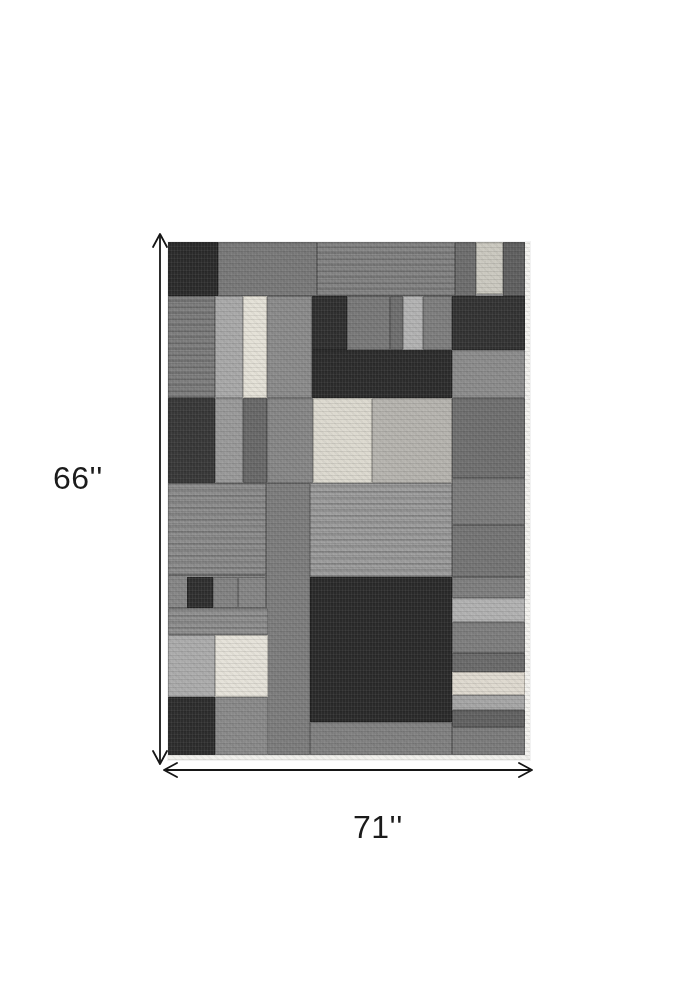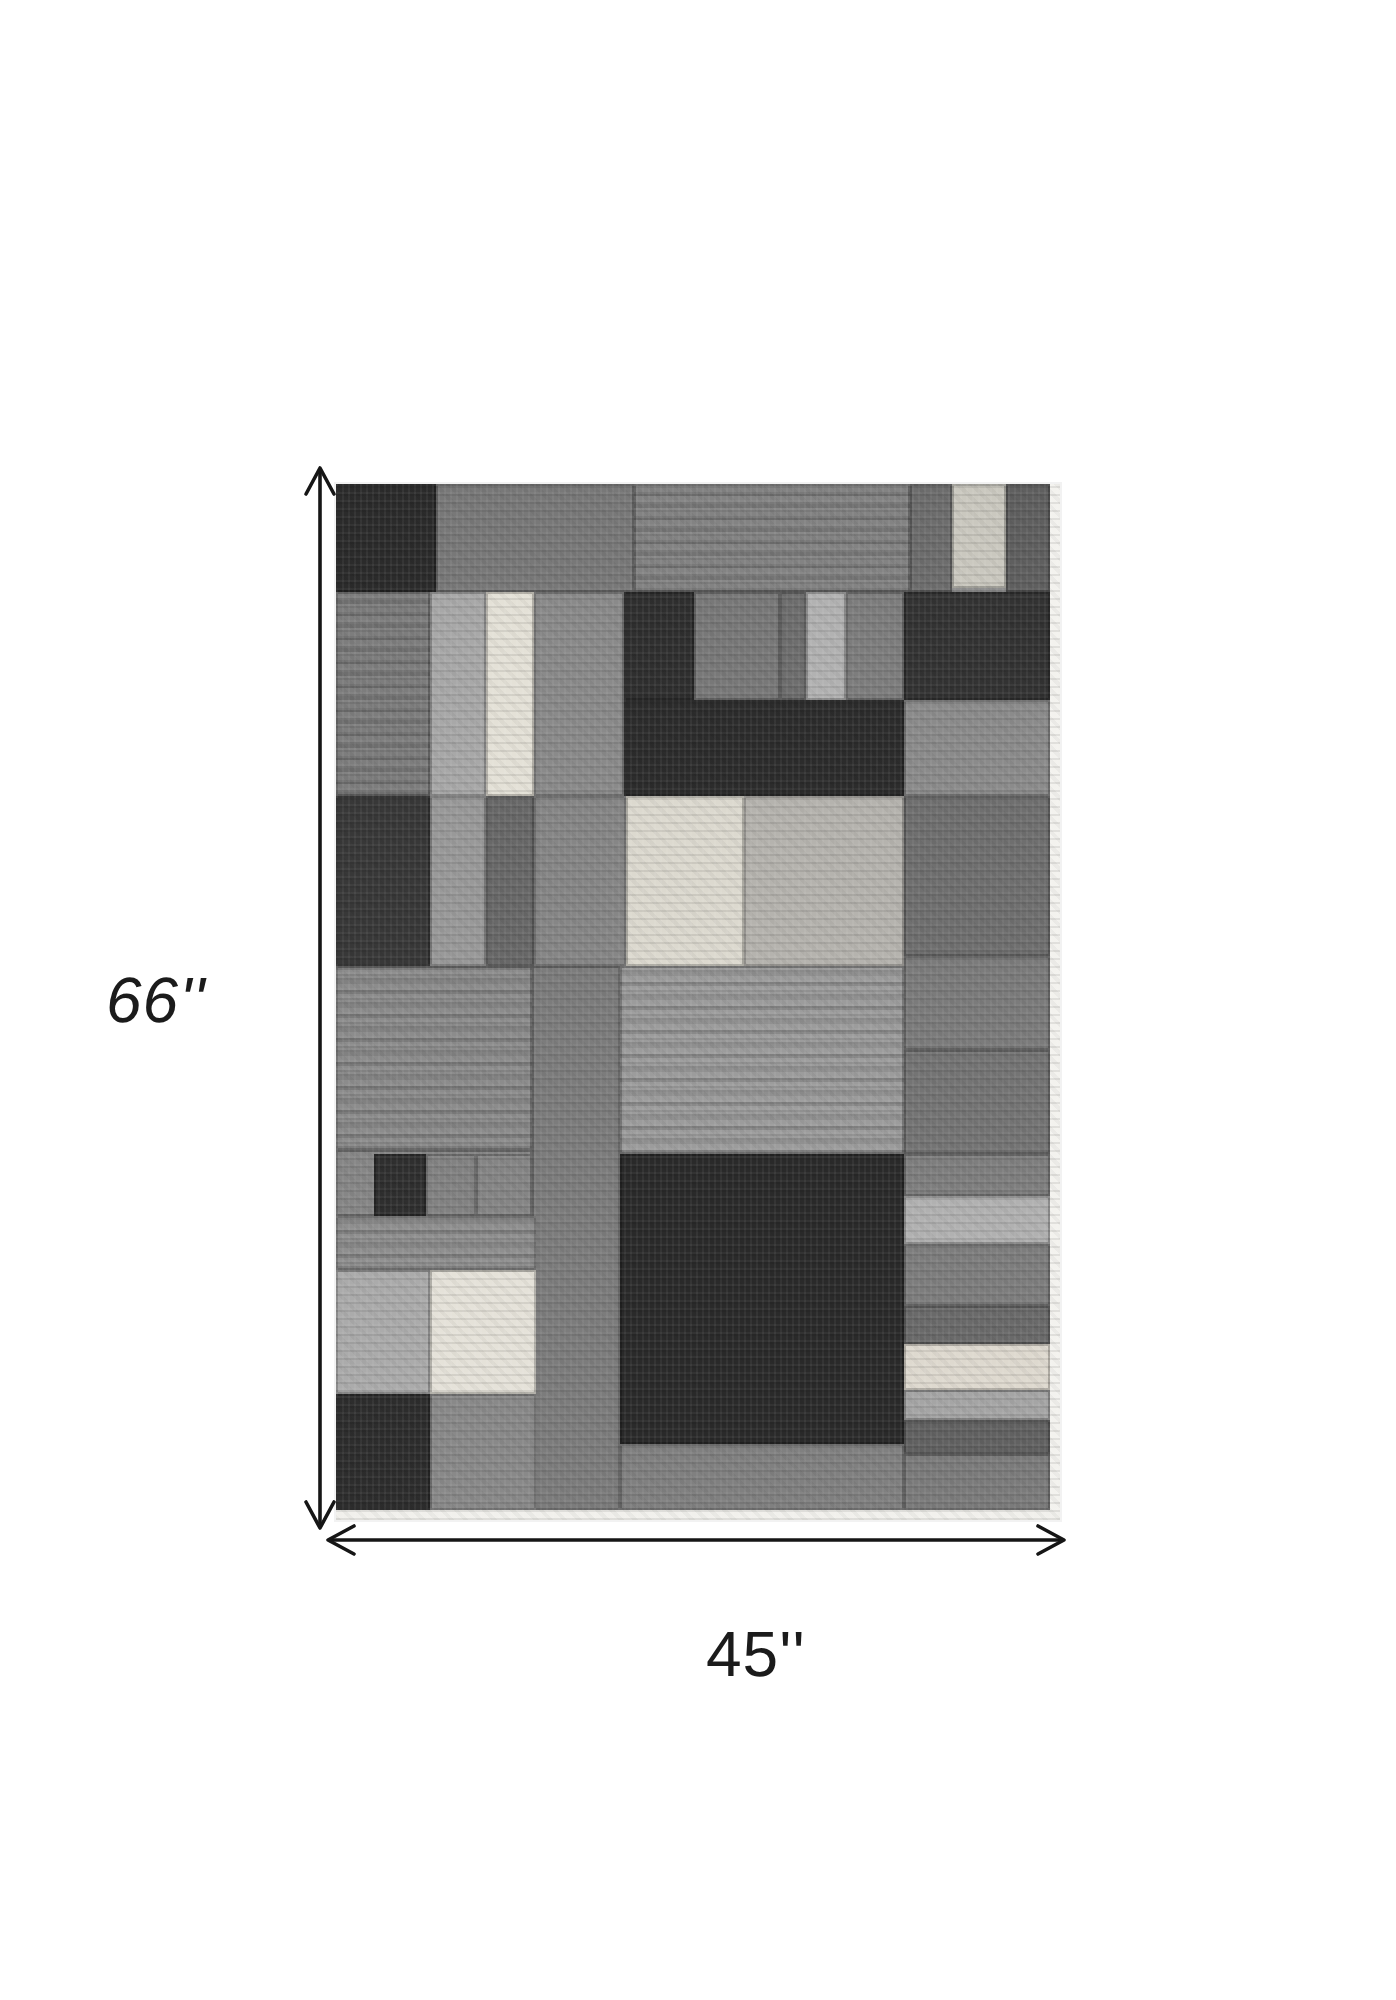--- a/index.html
+++ b/index.html
@@ -64,22 +64,21 @@
   .dim-label {
     position: absolute;
     font-size: 32px;
     line-height: 1;
     color: #1b1b1b;
     letter-spacing: 0.5px;
     white-space: nowrap;
   }
   .dim-label.height {
     left: 53px;
-    top: 484px;
-    font-style: italic;
+    top: 462px;
   }
   .dim-label.width {
     left: 353px;
     top: 811px;
   }
 </style>
 </head>
 <body style="background: rgb(255, 255, 255);">
 
 <div class="figure">
@@ -145,15 +144,15 @@
       <path d="M 153 751 L 160 764 L 167 751"></path>
     </g>
     <g>
       <line x1="166" y1="770" x2="530" y2="770"></line>
       <path d="M 177 763 L 164 770 L 177 777"></path>
       <path d="M 519 763 L 532 770 L 519 777"></path>
     </g>
   </svg>
 
   <div class="dim-label height" style="color: rgb(27, 27, 27);">66''</div>
-  <div class="dim-label width" style="color: rgb(27, 27, 27);">45''</div>
+  <div class="dim-label width" style="color: rgb(27, 27, 27);">71''</div>
 
 </div>
 
 </body></html>

